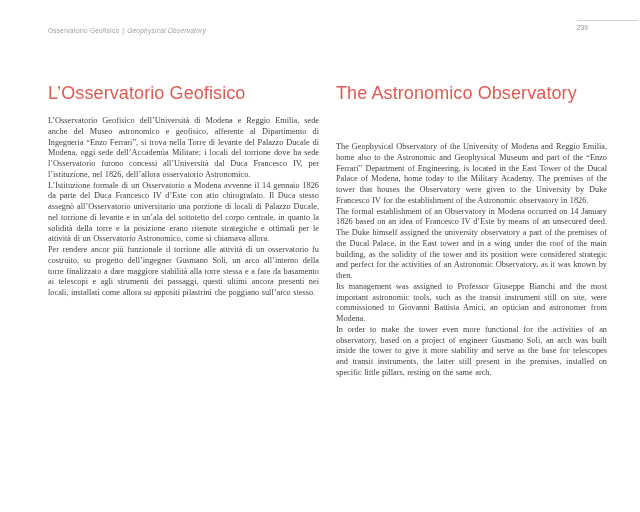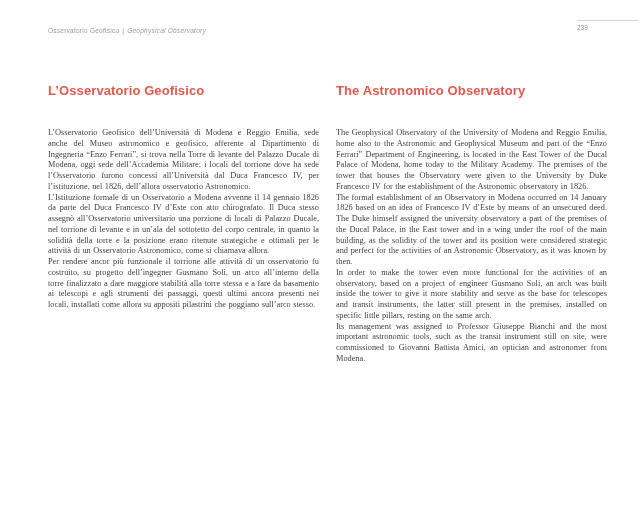--- a/index.html
+++ b/index.html
@@ -39,34 +39,34 @@
     margin-top: 3px;
     font-family: "Liberation Sans", sans-serif;
     font-size: 6.5px;
     color: #8c8c8c;
     text-align: left;
   }
   .col-title {
     position: absolute;
     top: 83px;
     font-family: "Liberation Sans", sans-serif;
-    font-weight: 700;
-    font-size: 13px;
+    font-weight: 400;
+    font-size: 18px;
     letter-spacing: 0.1px;
     white-space: nowrap;
   }
   .col-title.left  { left: 48px; }
   .col-title.right { left: 336px; }
   .text-col {
     position: absolute;
-    top: 128px;
+    top: 116px;
     width: 271px;
   }
   .text-col.left  { left: 48px; }
-  .text-col.right { left: 336px; }
+  .text-col.right { left: 336px; margin-top: 26px; }
   .text-col p {
     font-family: "Liberation Serif", serif;
     font-size: 8.3px;
     line-height: 10.75px;
     text-align: justify;
     color: #3f3f3f;
     word-spacing: 0.4px;
   }
 </style>
 </head>
@@ -89,17 +89,17 @@
 
   <div class="text-col left">
       <p>L’Osservatorio Geofisico dell’Università di Modena e Reggio Emilia, sede anche del Museo astronomico e geofisico, afferente al Dipartimento di Ingegneria “Enzo Ferrari”, si trova nella Torre di levante del Palazzo Ducale di Modena, oggi sede dell’Accademia Militare; i locali del torrione dove ha sede l’Osservatorio furono concessi all’Università dal Duca Francesco IV, per l’istituzione, nel 1826, dell’allora osservatorio Astronomico.</p>
       <p>L’Istituzione formale di un Osservatorio a Modena avvenne il 14 gennaio 1826 da parte del Duca Francesco IV d’Este con atto chirografato. Il Duca stesso assegnò all’Osservatorio universitario una porzione di locali di Palazzo Ducale, nel torrione di levante e in un’ala del sottotetto del corpo centrale, in quanto la solidità della torre e la posizione erano ritenute strategiche e ottimali per le attività di un Osservatorio Astronomico, come si chiamava allora.</p>
       <p>Per rendere ancor più funzionale il torrione alle attività di un osservatorio fu costruito, su progetto dell’ingegner Gusmano Soli, un arco all’interno della torre finalizzato a dare maggiore stabilità alla torre stessa e a fare da basamento ai telescopi e agli strumenti dei passaggi, questi ultimi ancora presenti nei locali, installati come allora su appositi pilastrini che poggiano sull’arco stesso.</p>
     </div>
 
   <div class="text-col right">
       <p>The Geophysical Observatory of the University of Modena and Reggio Emilia, home also to the Astronomic and Geophysical Museum and part of the “Enzo Ferrari” Department of Engineering, is located in the East Tower of the Ducal Palace of Modena, home today to the Military Academy. The premises of the tower that houses the Observatory were given to the University by Duke Francesco IV for the establishment of the Astronomic observatory in 1826.</p>
       <p>The formal establishment of an Observatory in Modena occurred on 14 January 1826 based on an idea of Francesco IV d’Este by means of an unsecured deed. The Duke himself assigned the university observatory a part of the premises of the Ducal Palace, in the East tower and in a wing under the roof of the main building, as the solidity of the tower and its position were considered strategic and perfect for the activities of an Astronomic Observatory, as it was known by then.</p>
+      <p>Its management was assigned to Professor Giuseppe Bianchi and the most important astronomic tools, such as the transit instrument still on site, were commissioned to Giovanni Battista Amici, an optician and astronomer from Modena.</p>
       <p>In order to make the tower even more functional for the activities of an observatory, based on a project of engineer Gusmano Soli, an arch was built inside the tower to give it more stability and serve as the base for telescopes and transit instruments, the latter still present in the premises, installed on specific little pillars, resting on the same arch.</p>
-      <p>Its management was assigned to Professor Giuseppe Bianchi and the most important astronomic tools, such as the transit instrument still on site, were commissioned to Giovanni Battista Amici, an optician and astronomer from Modena.</p>
     </div>
 
 </div>
 
 </body></html>

